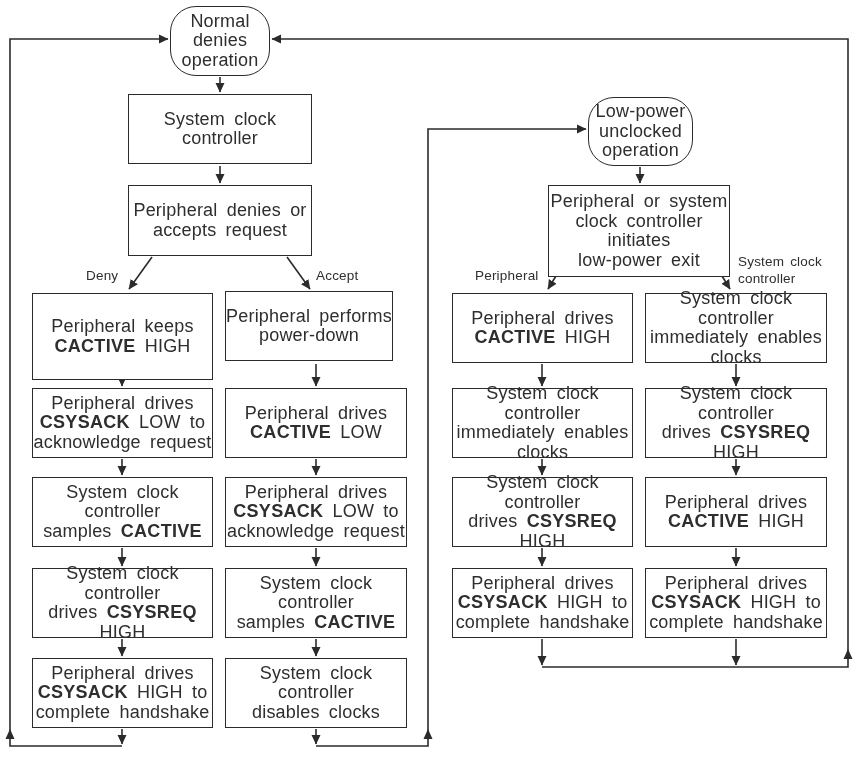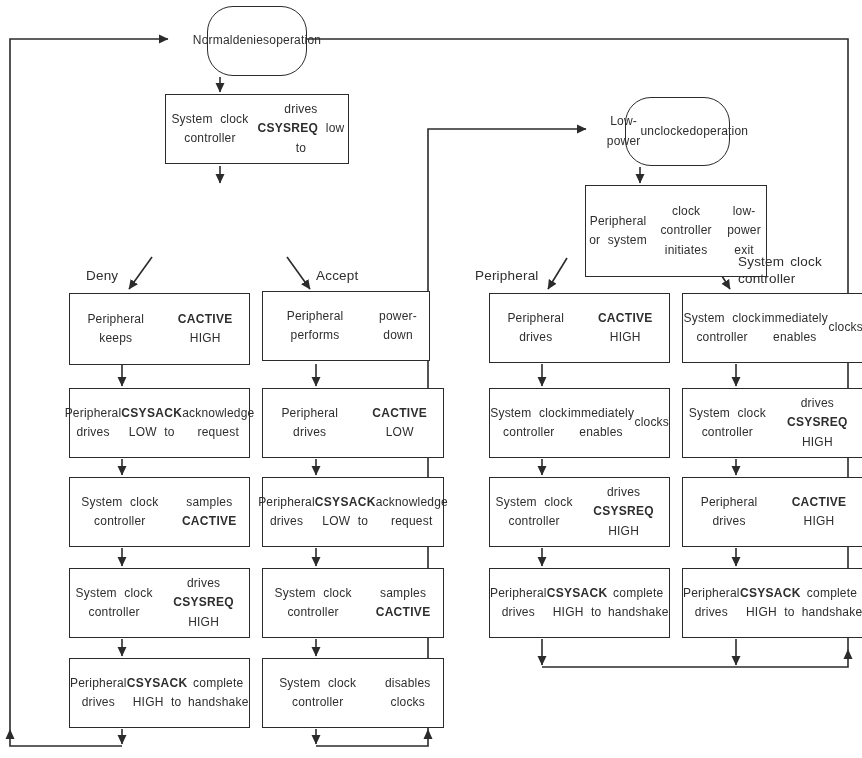--- a/index.html
+++ b/index.html
@@ -14,30 +14,29 @@
   }
   .wires { position: absolute; left: 0; top: 0; pointer-events: none; }
   .wires path { fill: none; stroke: var(--line, #2b2b2b); stroke-width: 1.6; }
   .wires polygon { fill: var(--line, #2b2b2b); stroke: none; }
   #arrowhead path { fill: var(--line, #2b2b2b); stroke: none; }
   .node {
     position: absolute;
     border: 1.6px solid var(--line, #2b2b2b);
     background: var(--background, #ffffff);
     display: flex;
-    flex-direction: row;
+    flex-direction: column;
     justify-content: center;
     align-items: center;
     text-align: center;
-    font-size: 12px;
+    font-size: 18px;
     line-height: 19.5px;
     color: var(--text, #2e2e2e);
     word-spacing: 4px;
     letter-spacing: 0.2px;
-    margin-left: 37px;
   }
   .node .sig { font-weight: bold; letter-spacing: 0.3px; }
   .terminator { border-radius: 26px; }
   .blabel {
     position: absolute;
     font-size: 13.5px;
     line-height: 17px;
     color: var(--text, #2e2e2e);
     word-spacing: 2px;
     letter-spacing: 0.2px;
@@ -103,30 +102,33 @@
       <div><span>operation</span></div>
     </div>
   <div class="node terminator" style="left:588px;top:97px;width:105px;height:69px">
       <div><span>Low-power</span></div>
       <div><span>unclocked</span></div>
       <div><span>operation</span></div>
     </div>
 
   <div class="node" style="left:128px;top:94px;width:184px;height:70px">
       <div><span>System clock controller</span></div>
-      <div><span>drives </span><span class="sig">CSYSREQ</span><span> low to</span></div>
+    </div>
+  <div class="node" style="left:128px;top:185px;width:184px;height:71px">
+      <div><span>Peripheral denies or</span></div>
+      <div><span>accepts request</span></div>
     </div>
 
   <div class="node" style="left:548px;top:185px;width:182px;height:92px">
       <div><span>Peripheral or system</span></div>
       <div><span>clock controller initiates</span></div>
       <div><span>low-power exit</span></div>
     </div>
 
-  <div class="node" style="left:32px;top:293px;width:181px;height:72px">
+  <div class="node" style="left:32px;top:293px;width:181px;height:87px">
       <div><span>Peripheral keeps</span></div>
       <div><span class="sig">CACTIVE</span><span> HIGH</span></div>
     </div>
   <div class="node" style="left:32px;top:388px;width:181px;height:70px">
       <div><span>Peripheral drives</span></div>
       <div><span class="sig">CSYSACK</span><span> LOW to</span></div>
       <div><span>acknowledge request</span></div>
     </div>
   <div class="node" style="left:32px;top:477px;width:181px;height:70px">
       <div><span>System clock controller</span></div>

